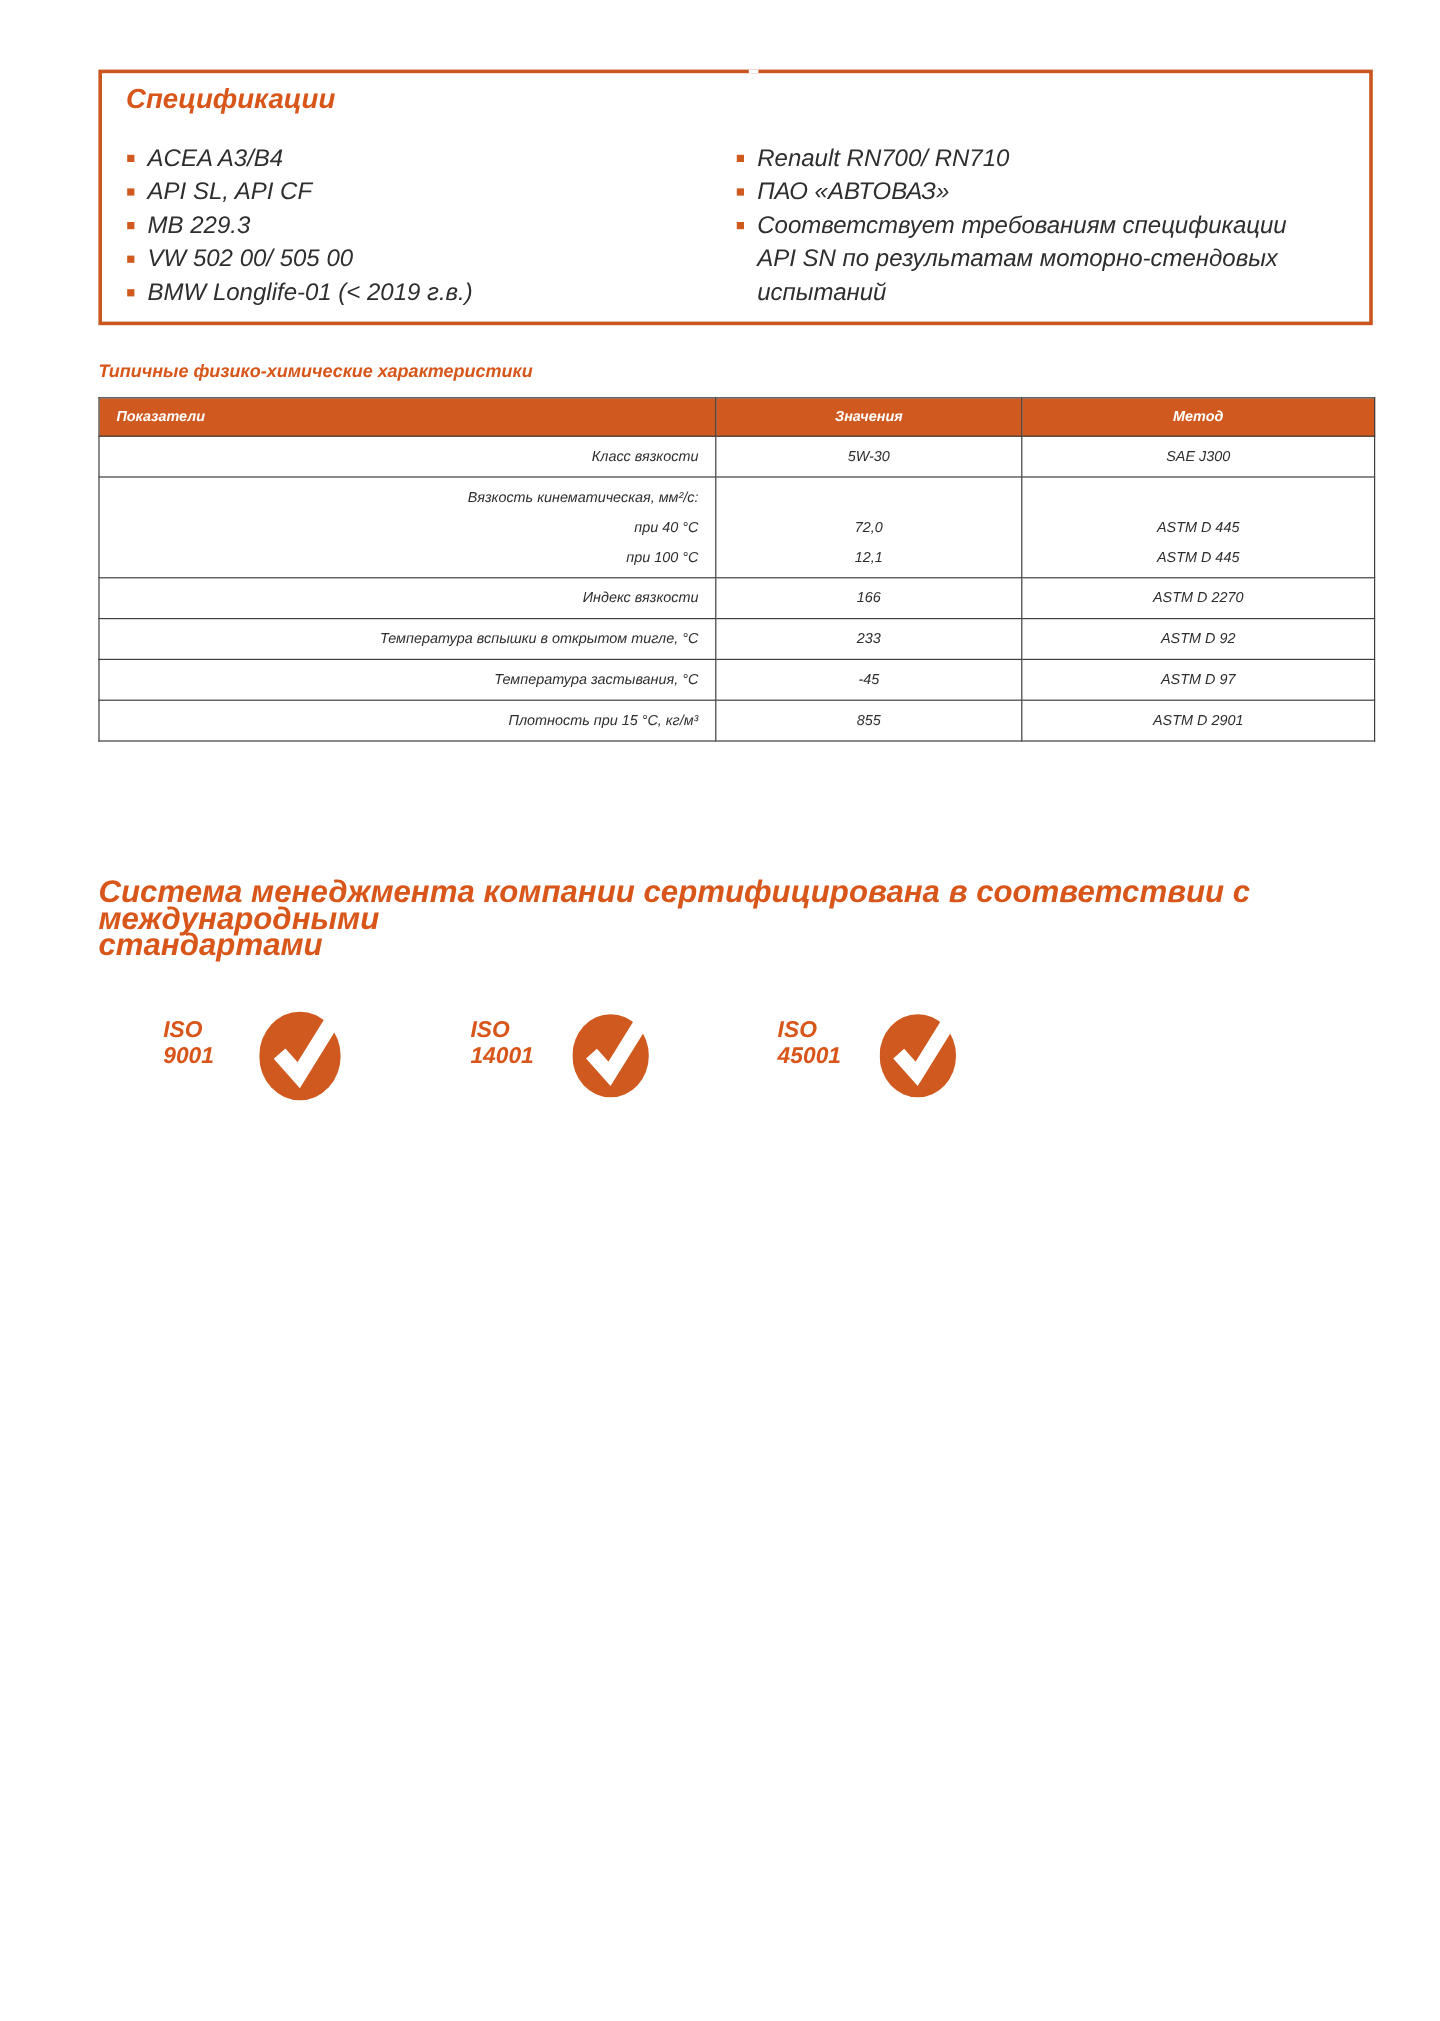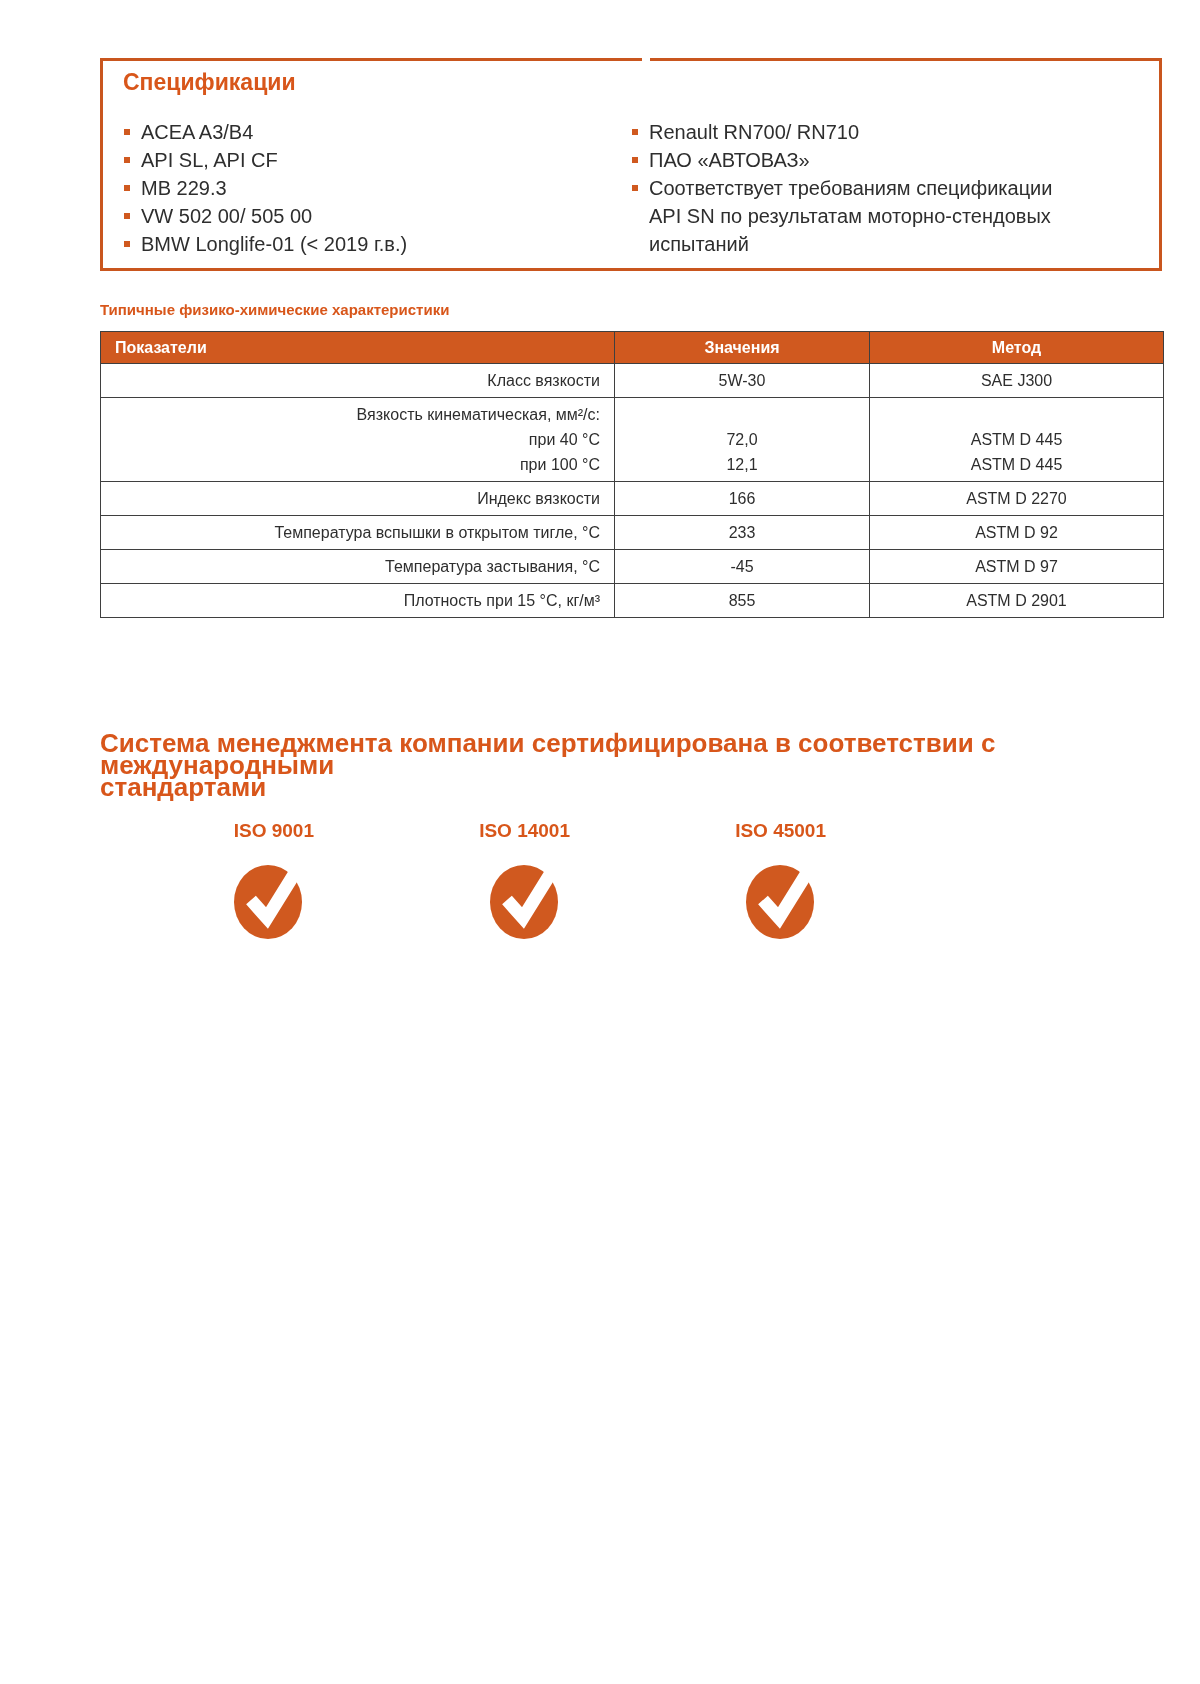--- a/index.html
+++ b/index.html
@@ -10,21 +10,21 @@
     --line:#3f3f3f;
   }
   *{box-sizing:border-box;}
   html,body{margin:0;padding:0;}
   body{
     width:1200px;height:1684px;background:#ffffff;
     font-family:"Liberation Sans","DejaVu Sans",sans-serif;
     color:var(--ink);
   }
   .page{position:relative;width:1200px;height:1684px;overflow:hidden;}
-  .content{position:absolute;left:100px;top:0;width:1062px;}
+  .content{position:absolute;left:82px;top:0;width:1062px;font-style:italic;}
 
   
   .spec-box{
     margin-top:58px;
     border:3px solid var(--orange-border);
     padding:8px 20px 10px 20px;
     position:relative;
   }
   .border-gap{
     position:absolute;top:-3px;left:51%;width:8px;height:3px;background:#ffffff;
@@ -52,39 +52,39 @@
 
   
   table.char-table{
     margin-top:9px;border-collapse:collapse;width:1063px;table-layout:fixed;
   }
   table.char-table col.c1{width:514px;}
   table.char-table col.c2{width:255px;}
   table.char-table col.c3{width:294px;}
   table.char-table th,table.char-table td{
     border:1px solid var(--line);
-    font-size:16px;line-height:25px;vertical-align:top;
+    font-size:12px;line-height:25px;vertical-align:top;
     white-space:pre-line;
     margin-left:44px;
   }
   table.char-table th{
     background:var(--orange-fill);color:#ffffff;font-weight:bold;
     padding:3px 14px;
   }
   table.char-table th.first{text-align:left;}
   table.char-table td{padding:4px 14px;text-align:center;}
   table.char-table td.first{text-align:right;}
 
   
   .cert-statement{
     margin-top:114px;color:var(--orange-text);
     font-size:26px;font-weight:bold;line-height:22px;white-space:pre-line;
   }
   .badge-row{display:flex;margin-top:22px;margin-left:54px;gap:96px;}
-  .badge{width:160px;display:flex;flex-direction:column;align-items:flex-end;}
+  .badge{width:160px;display:flex;flex-direction:row;align-items:center;}
   .badge-label{color:var(--orange-text);font-size:19px;font-weight:bold;line-height:22px;}
   .badge-icon{margin-top:14px;width:80px;height:86px;}
 </style>
 </head>
 <body>
 
 <div class="page">
   <div class="content">
 
     <div class="spec-box">

